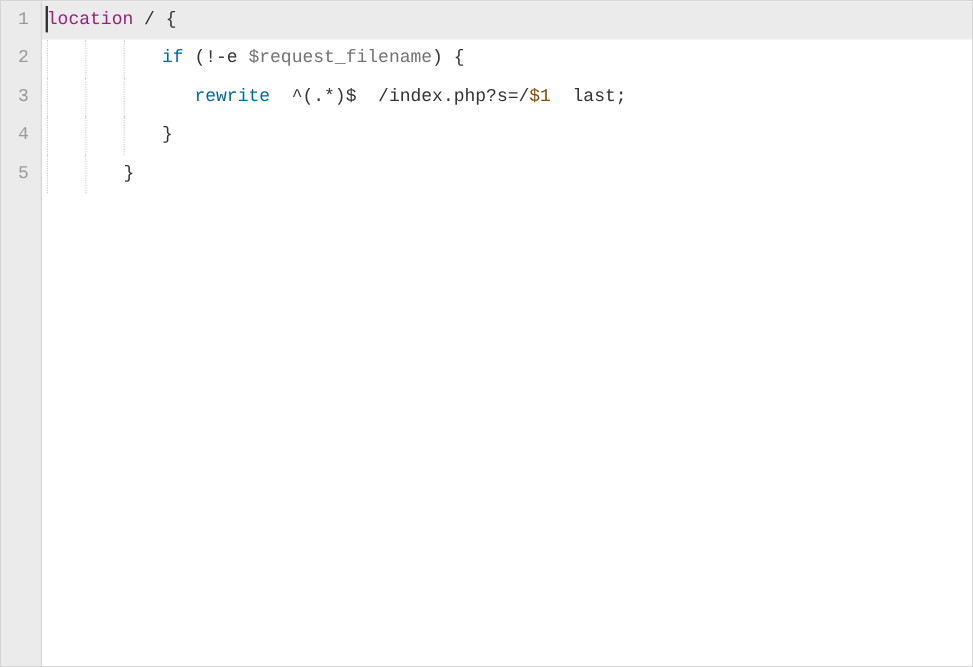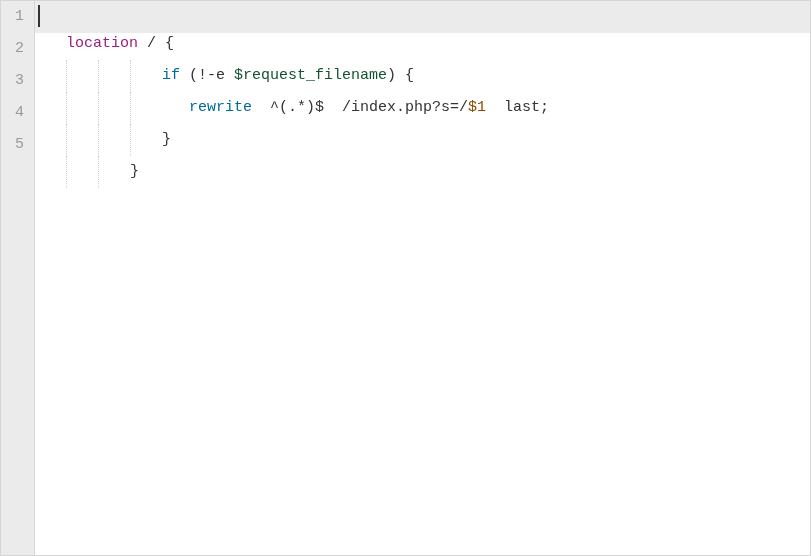--- a/index.html
+++ b/index.html
@@ -38,22 +38,22 @@
     overflow: hidden;
   }
   .active-line-bg {
     position: absolute;
     left: 0; right: 0; top: 0;
     height: 32px;
     background: #ebebeb;
   }
   pre.code {
     position: relative;
-    margin: 16px;
-    padding: 11px;
+    margin: 0;
+    padding: 0;
     font-family: Consolas, "Courier New", monospace;
     font-size: 15px;
     line-height: 32px;
     white-space: pre;
   }
   .line {
     display: block;
     height: 32px;
     padding-left: 4px;
   }
@@ -69,21 +69,21 @@
     border-left: 1px dotted #d0d0d0;
     display: inline-block;
     height: 32px;
     vertical-align: top;
     box-sizing: border-box;
   }
   
   .tok-default { color: #333333; }
   .tok-keyword { color: #9c1e7c; }  
   .tok-builtin { color: #006a9c; text-align: center; }  
-  .tok-variable{ color: #14532d; }
+  .tok-variable{ color: #737373; }
   .tok-dollar  { color: #8a4a00; }
 </style>
 </head>
 <body>
 
 <div class="editor">
 
   <div class="gutter">
     <span class="ln">1</span>
     <span class="ln">2</span>

